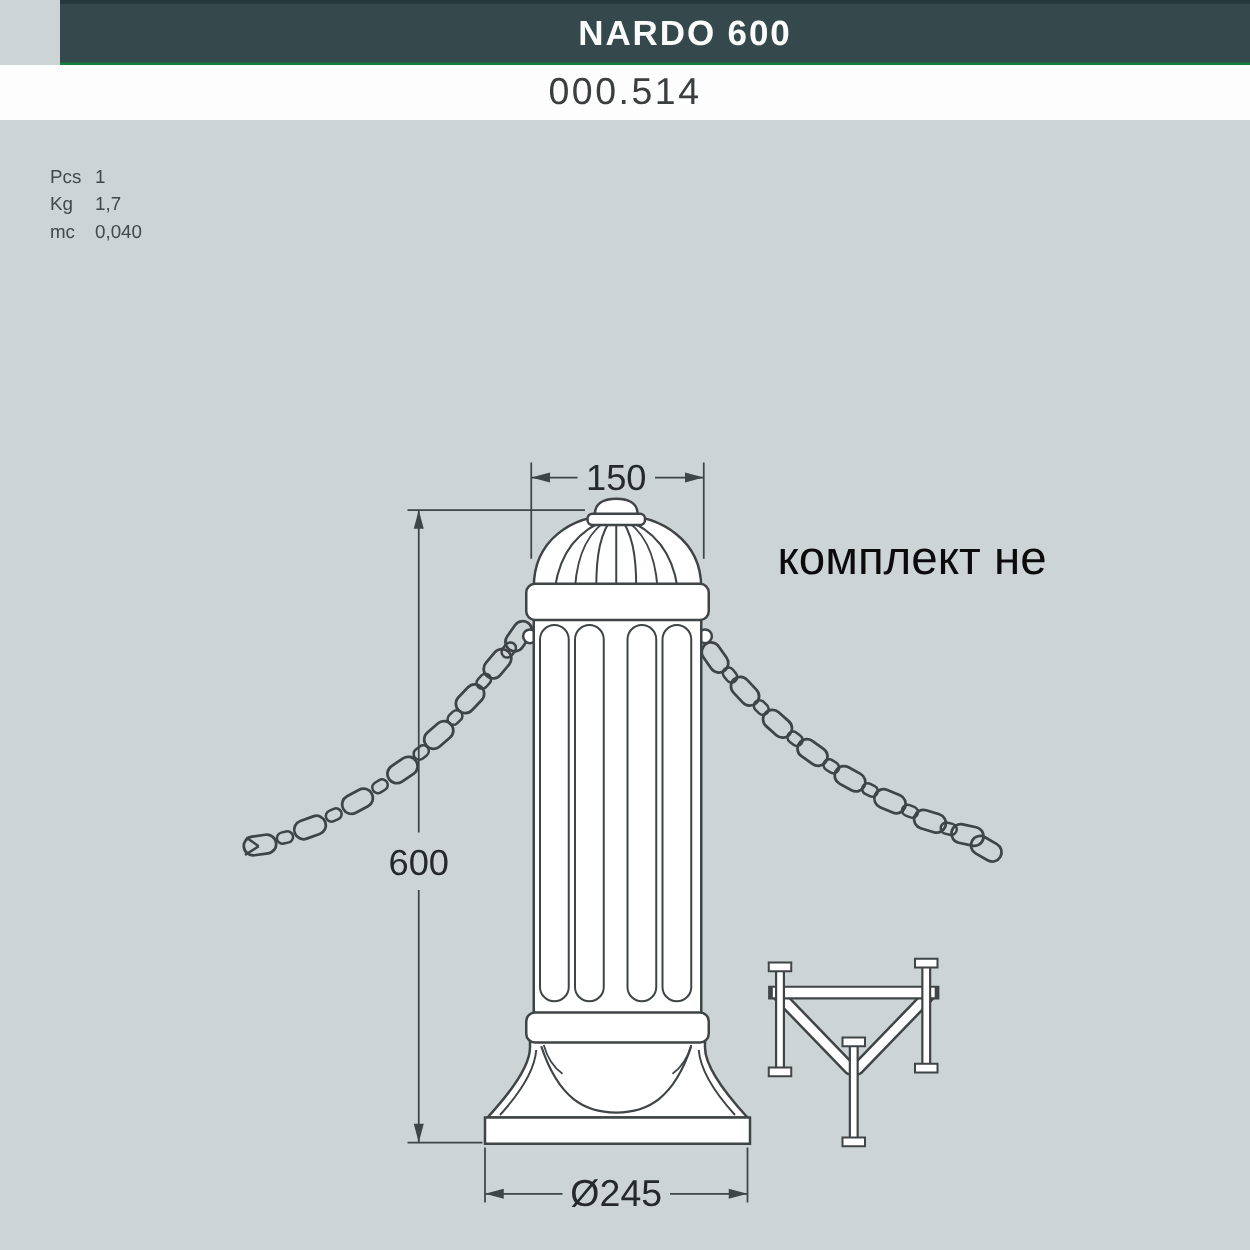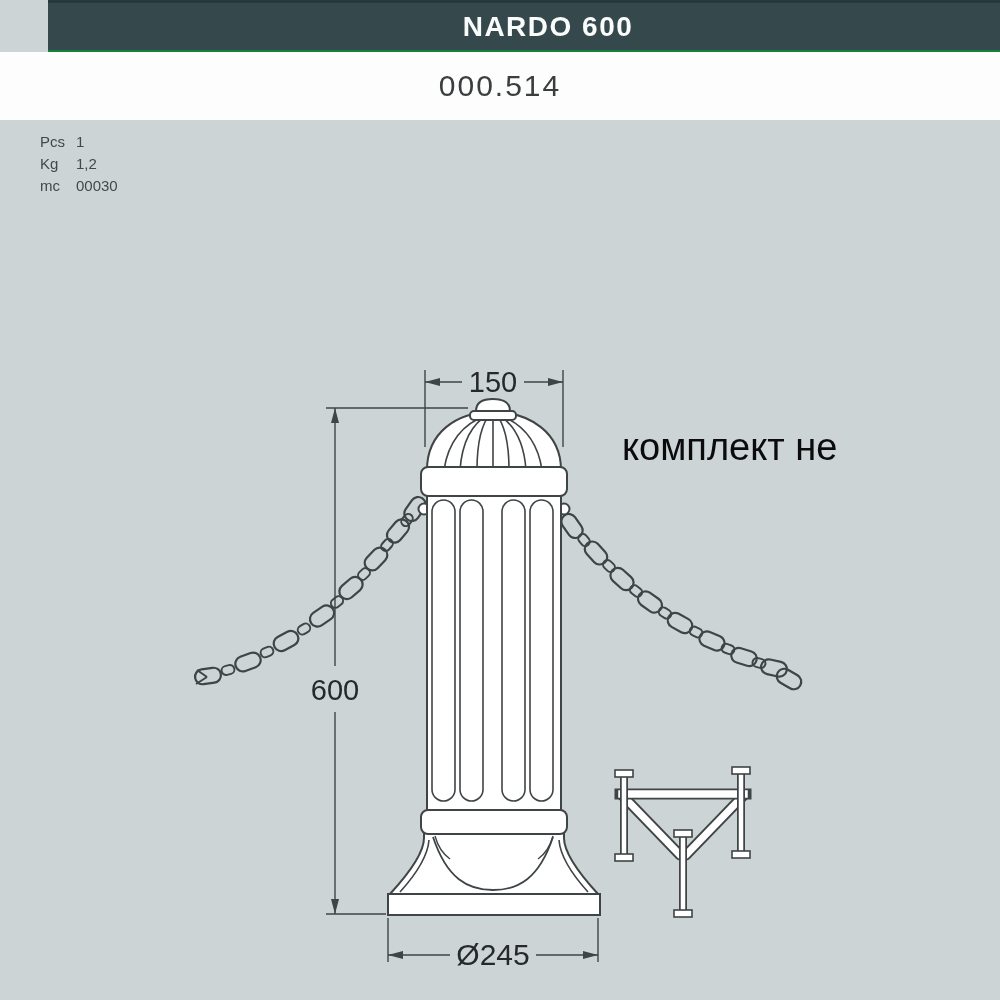--- a/index.html
+++ b/index.html
@@ -10,21 +10,21 @@
   }
   .header-bar{
     position:absolute;top:0;left:0;width:1000px;height:47px;
     background:#35494d;border-top:3px solid #263begin8;border-top:3px solid #263a3e;border-bottom:2px solid #15803d;
     display:flex;align-items:center;justify-content:center;margin-left:48px;
   }
   .header-title{
     color:#fafbfb;font-size:28px;font-weight:bold;letter-spacing:1.5px;
   }
   .model-strip{
-    position:absolute;top:52px;left:0;width:1000px;height:68px;
+    position:absolute;top:52px;left:0;width:1000px;height:44px;
     background:#fdfdfd;
     display:flex;align-items:center;justify-content:center;
   }
   .model-number{
     color:#3a3e3f;font-size:30px;letter-spacing:2px;
   }
   .specs-block{
     position:absolute;top:131px;left:40px;
     color:#43484a;font-size:15px;line-height:22px;
   }
@@ -53,25 +53,25 @@
     <span class="model-number">000.514</span>
   </div>
 
   <div class="specs-block">
     <div class="spec-row">
       <span class="spec-label">Pcs</span>
       <span class="spec-value">1</span>
     </div>
     <div class="spec-row">
       <span class="spec-label">Kg</span>
-      <span class="spec-value">1,2</span>
+      <span class="spec-value">1,7</span>
     </div>
     <div class="spec-row">
       <span class="spec-label">mc</span>
-      <span class="spec-value">00030</span>
+      <span class="spec-value">0,040</span>
     </div>
   </div>
 
   <svg class="drawing-svg" width="1000" height="1000" viewBox="0 0 1000 1000">
     <defs>
       <rect id="clink" x="-13" y="-7.5" width="26" height="15" rx="7.5" fill="none" stroke="#3f4446" stroke-width="2.2"></rect>
       <rect id="slink" x="-6.5" y="-4.5" width="13" height="9" rx="4.5" fill="none" stroke="#3f4446" stroke-width="2"></rect>
     </defs>
 
     <g stroke="#3f4446">

